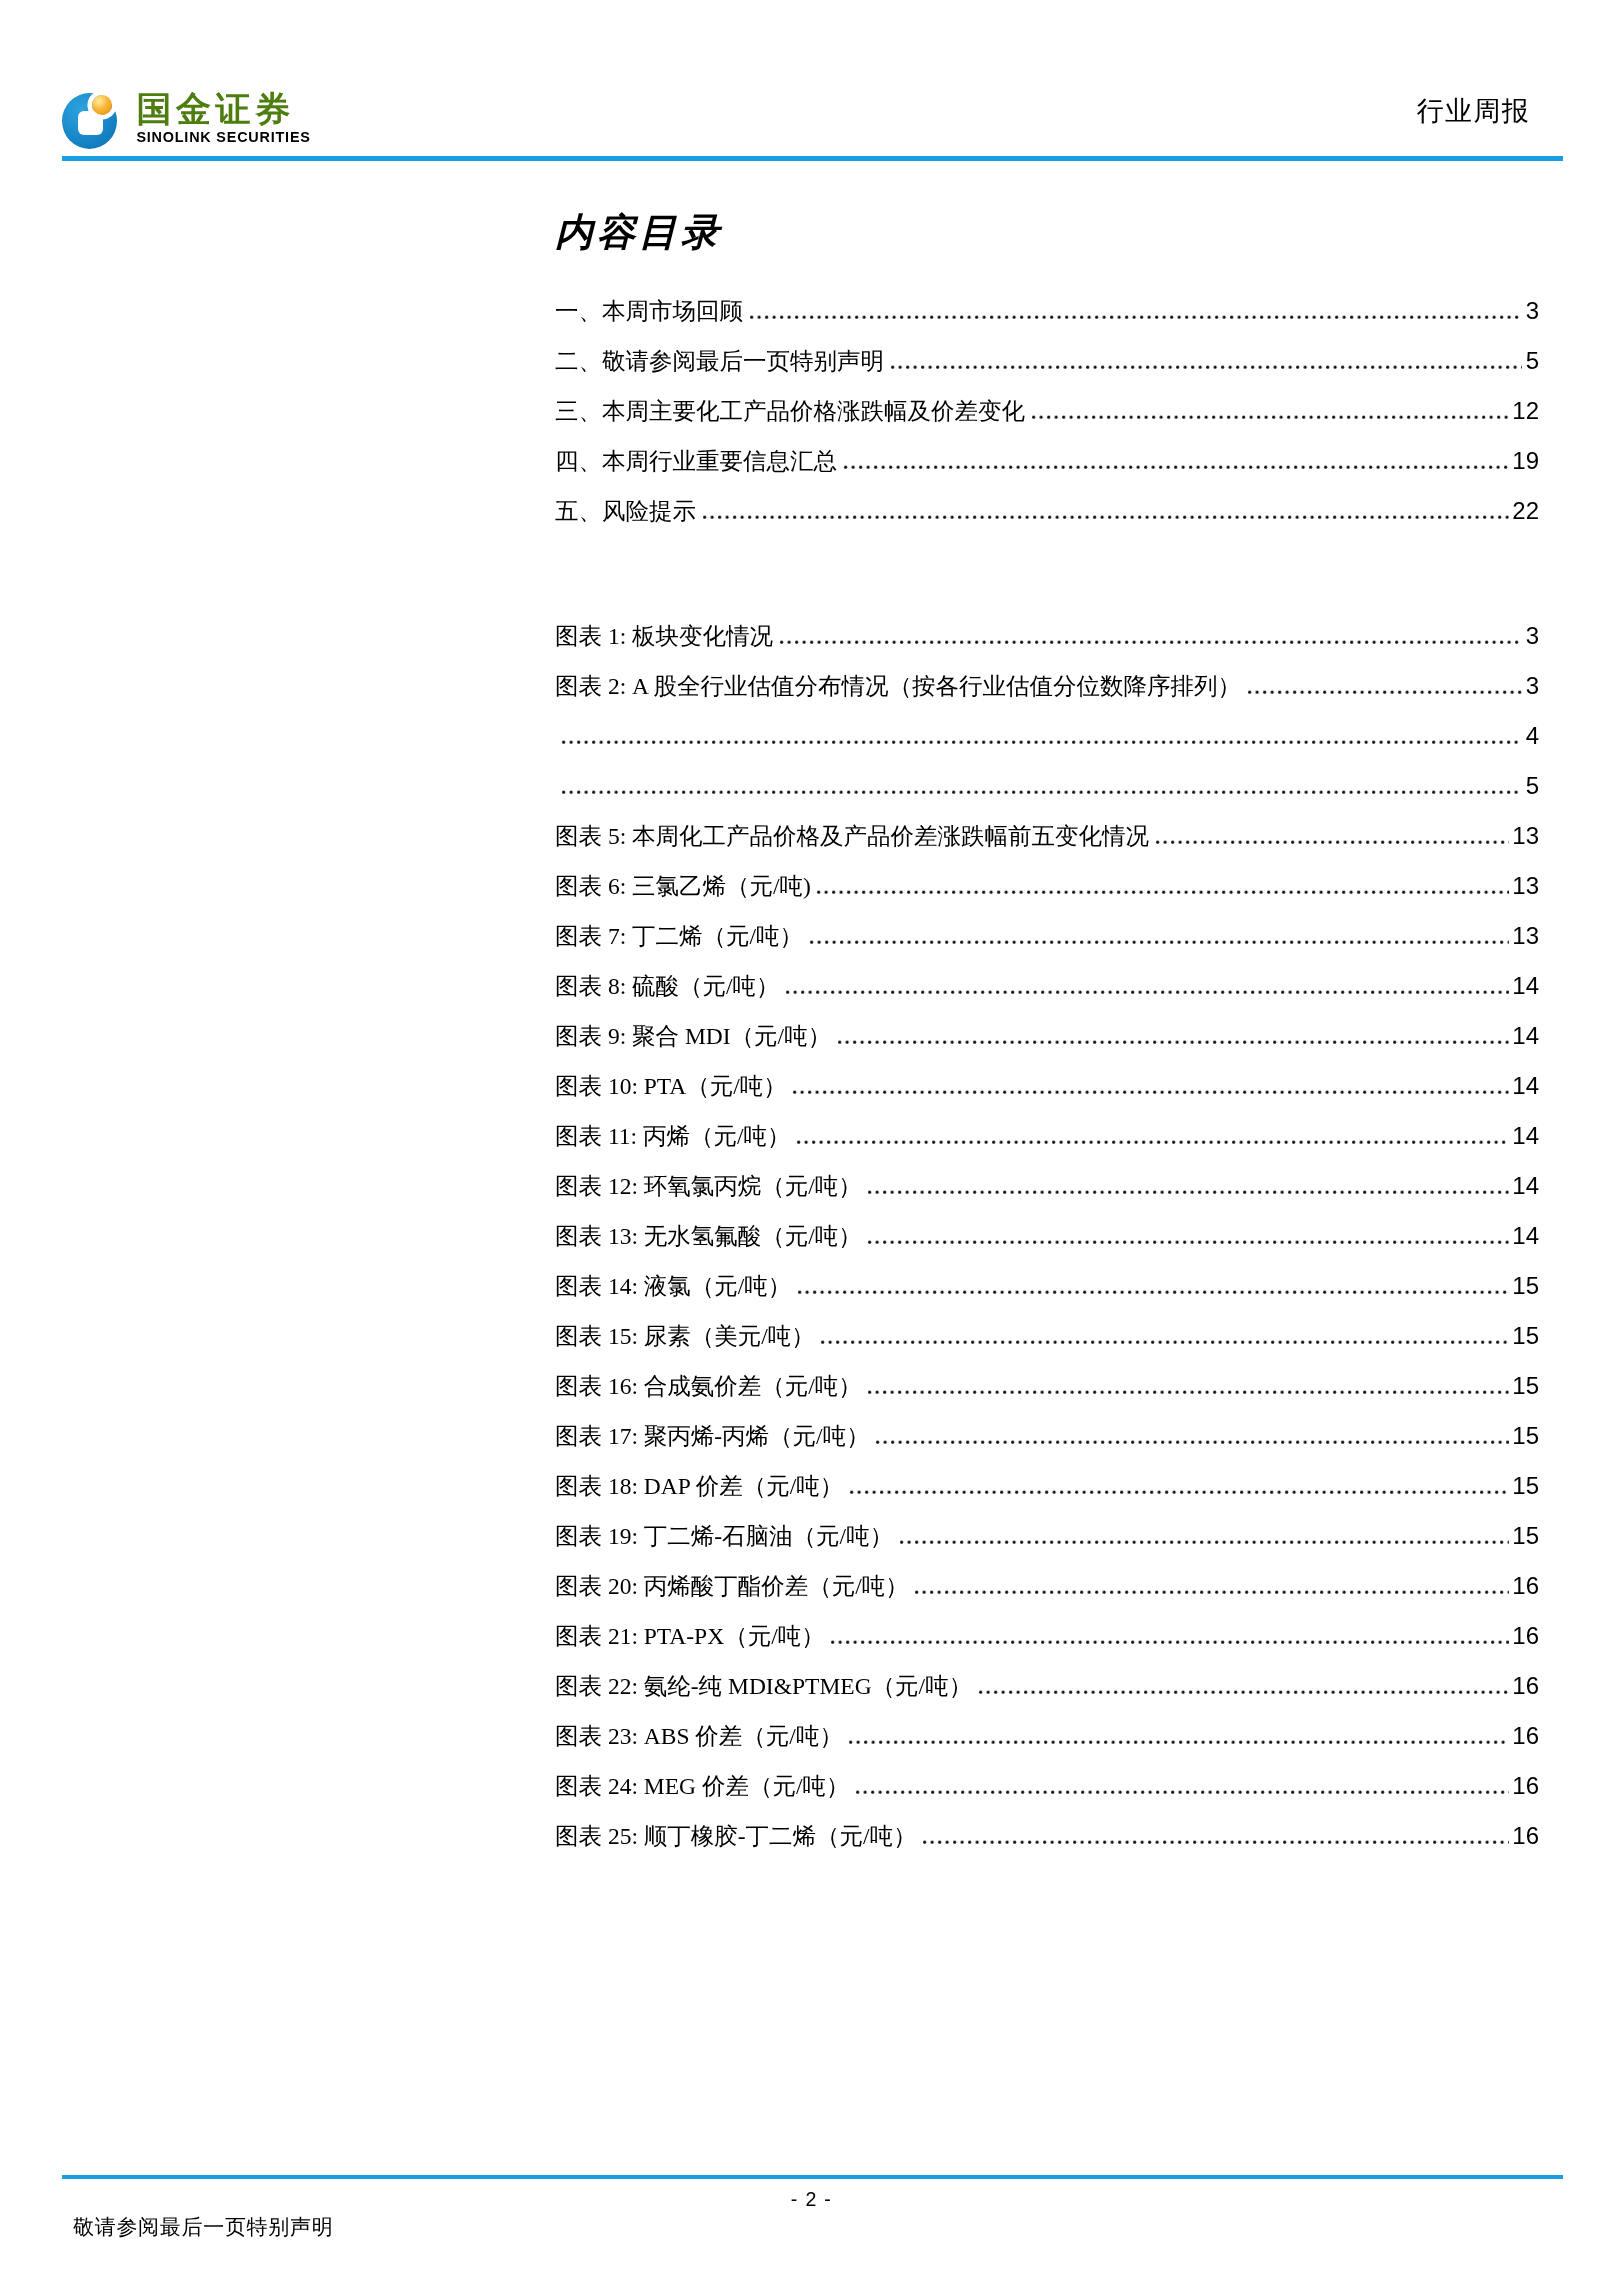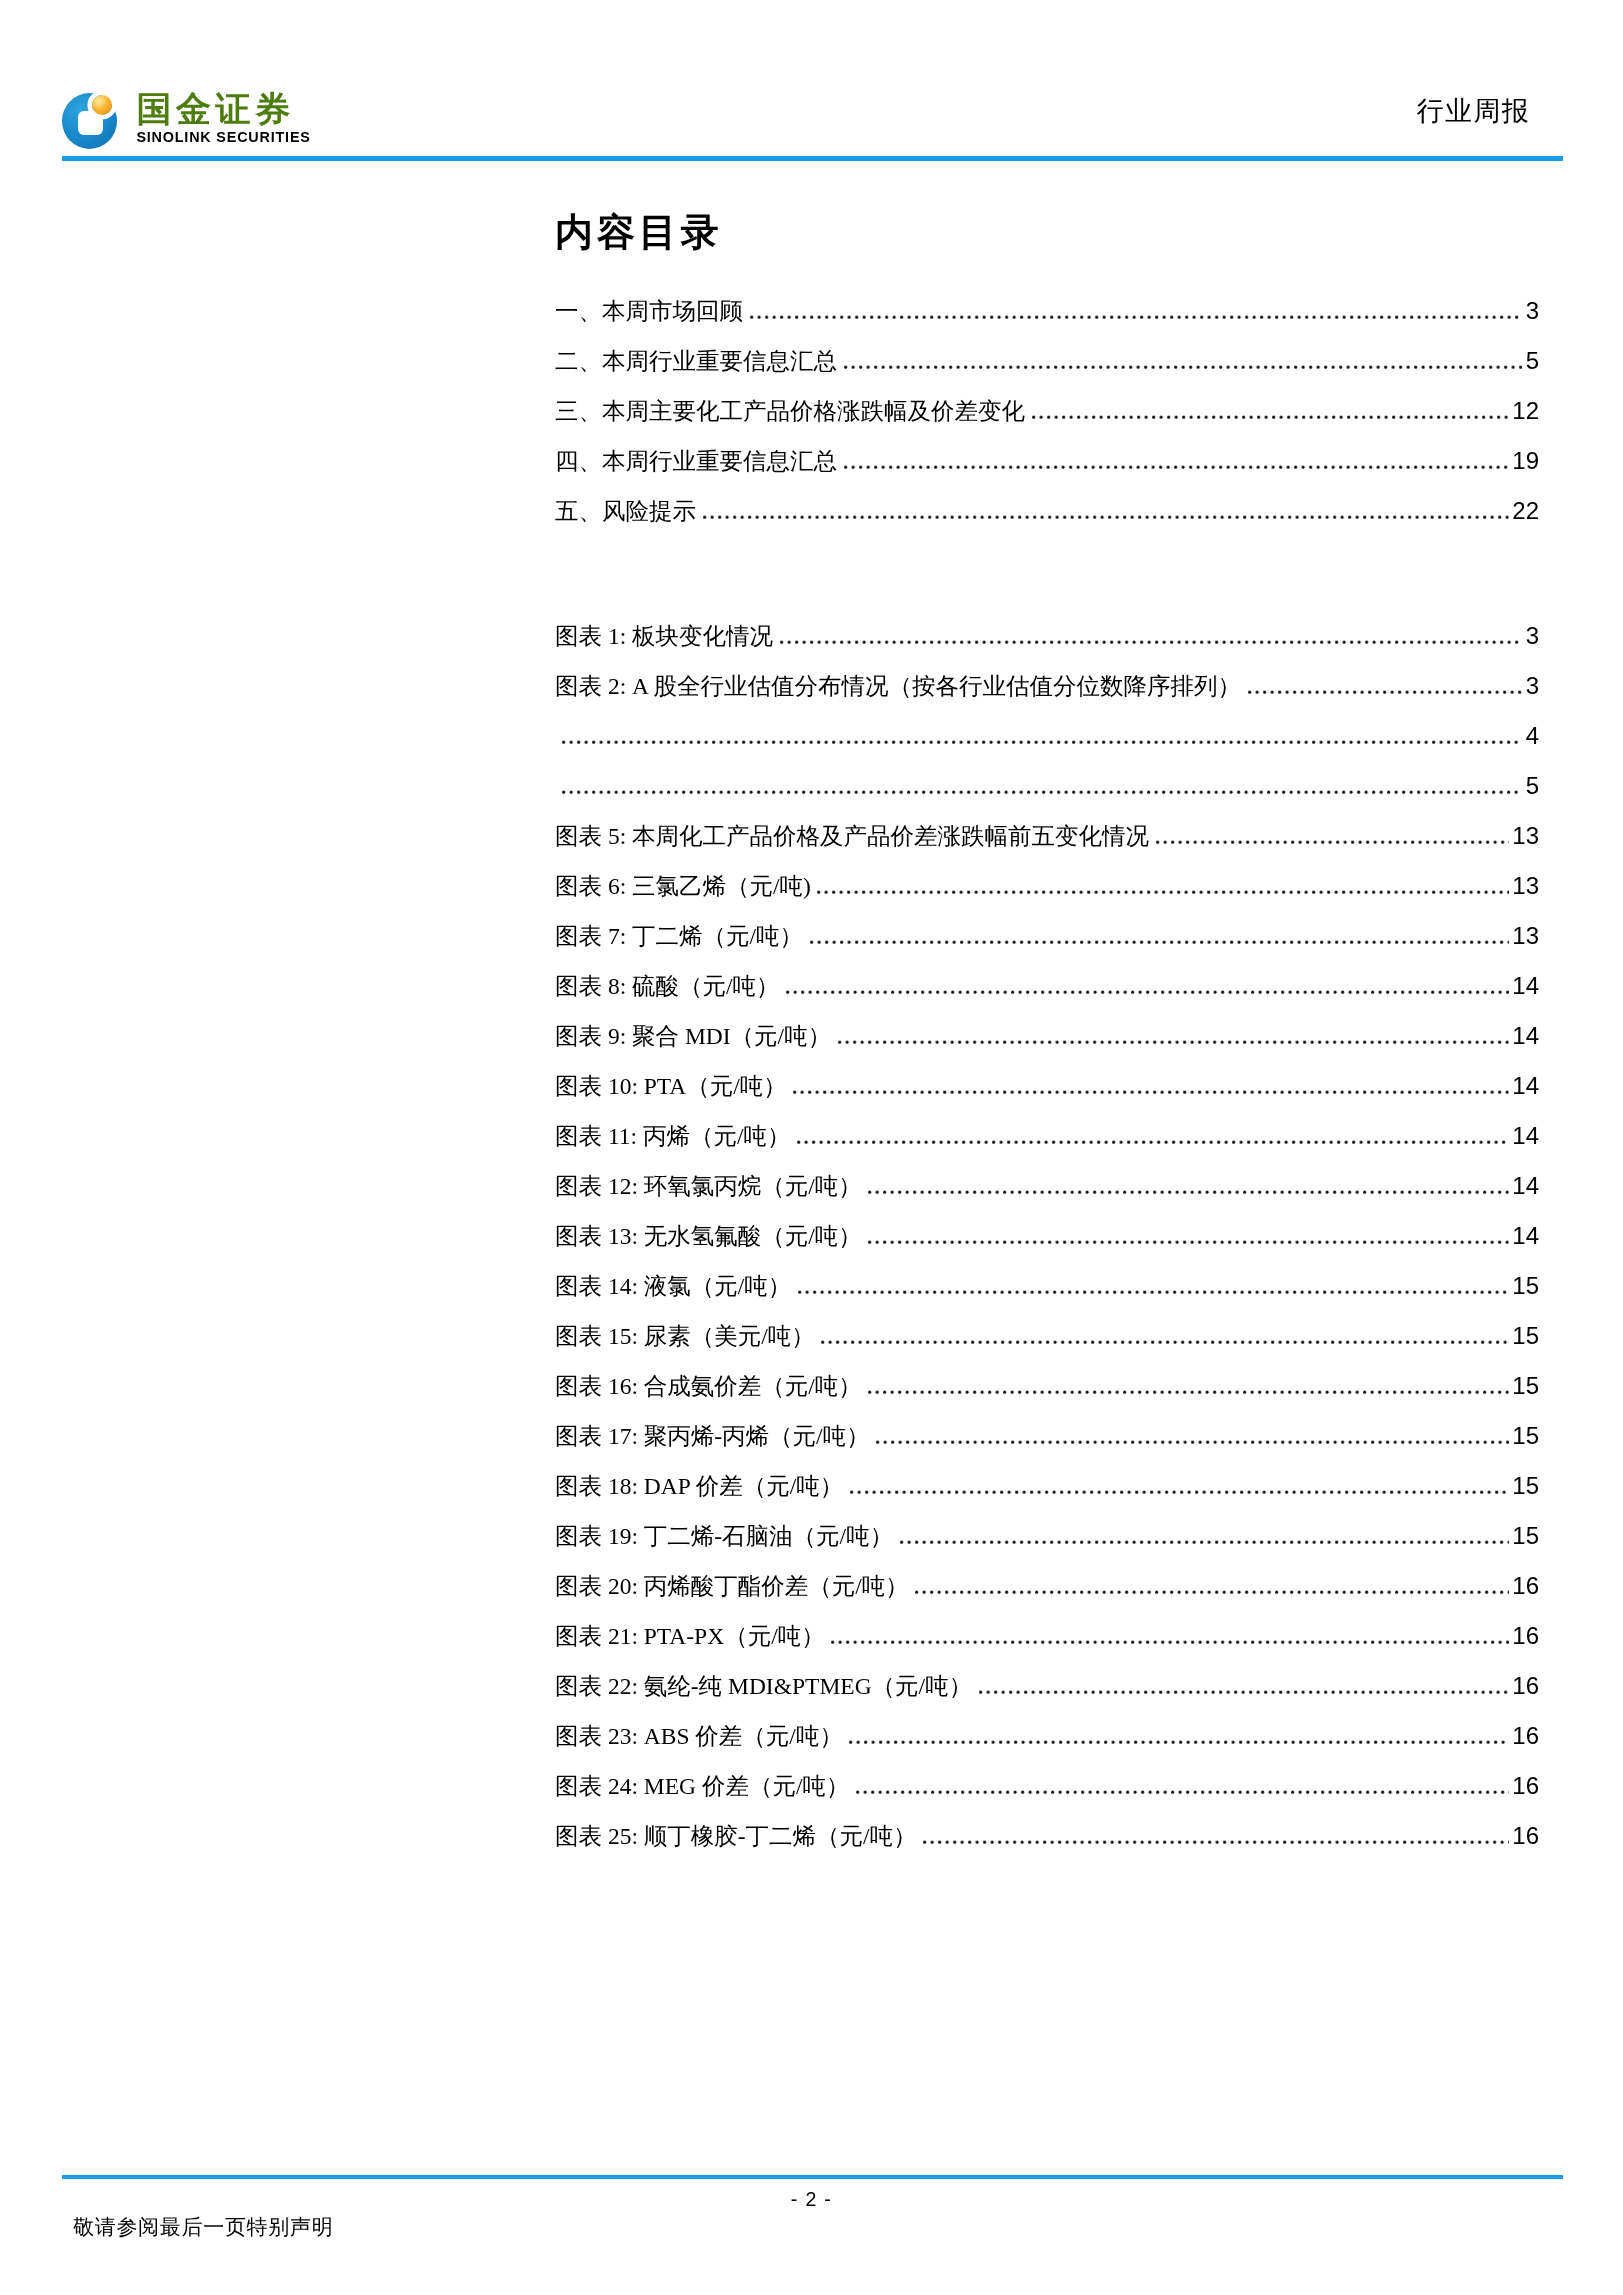--- a/index.html
+++ b/index.html
@@ -47,21 +47,21 @@
     font-size: 27px; line-height: 30px; letter-spacing: 1.3px;
     font-family: "Liberation Serif", "DejaVu Serif", serif;
   }
   .header-rule { position: absolute; left: 62px; right: 60px; top: 156px; height: 4.6px; background: #1b9de2; }
   .section-title {
     font-weight: 800; font-size: 38px; line-height: 41px; letter-spacing: 3.9px;
     font-family: "Liberation Serif", "DejaVu Serif", serif;
   }
   #toc-title   { top: 212px; }
   #fig-title   { top: 566px; }
-  .abs { position: absolute; left: 555px; width: 984px; }
+  .abs { position: absolute; left: 555px; width: 984px; font-style: italic; }
 
   .dir-list { position: absolute; left: 555px; width: 984px; }
   #toc-list { top: 286px; }
   #fig-list { top: 611px; }
   .dir-row {
     display: flex; align-items: baseline;
     height: 50px; line-height: 50px;
     font-size: 23.5px;
     font-family: "Liberation Serif", "DejaVu Serif", serif;
     white-space: nowrap;
@@ -118,21 +118,21 @@
   <div class="abs section-title" id="toc-title">内容目录</div>
   <div class="dir-list" id="toc-list">
 
       <div class="dir-row">
         <span class="dir-label">一、本周市场回顾</span>
         <span class="dot-leader"></span>
         <span class="dir-page">3</span>
       </div>
 
       <div class="dir-row">
-        <span class="dir-label">二、本周行业重要信息汇总</span>
+        <span class="dir-label">二、敬请参阅最后一页特别声明</span>
         <span class="dot-leader"></span>
         <span class="dir-page">5</span>
       </div>
 
       <div class="dir-row">
         <span class="dir-label">三、本周主要化工产品价格涨跌幅及价差变化</span>
         <span class="dot-leader"></span>
         <span class="dir-page">12</span>
       </div>
 

